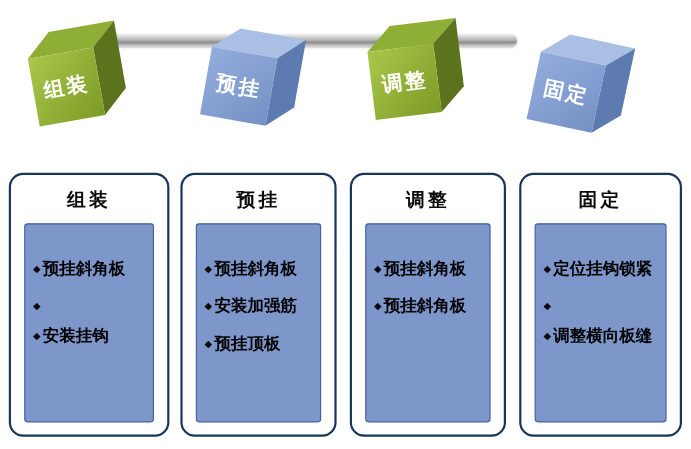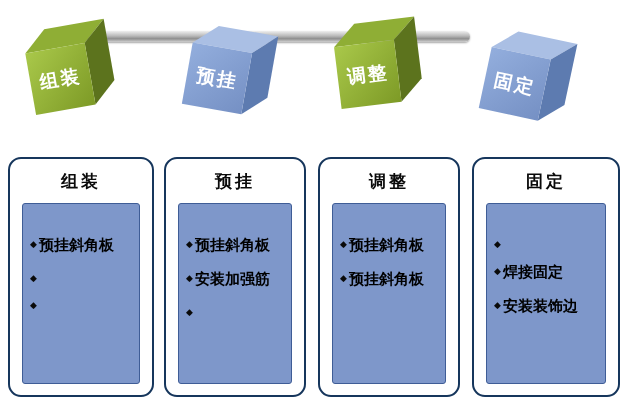--- a/index.html
+++ b/index.html
@@ -174,37 +174,39 @@
     <div class="panel-body">
       <div class="item">
         <span class="bullet">◆</span>
         <span class="item-text">预挂斜角板</span>
       </div>
       <div class="item">
         <span class="bullet">◆</span>
       </div>
       <div class="item">
         <span class="bullet">◆</span>
+        <span class="item-text">安装挂钩</span>
       </div>
     </div>
   </div>
 
   <div class="panel panel-2">
     <div class="panel-title">预挂</div>
     <div class="panel-body">
       <div class="item">
         <span class="bullet">◆</span>
         <span class="item-text">预挂斜角板</span>
       </div>
       <div class="item">
         <span class="bullet">◆</span>
         <span class="item-text">安装加强筋</span>
       </div>
       <div class="item">
         <span class="bullet">◆</span>
+        <span class="item-text">预挂顶板</span>
       </div>
     </div>
   </div>
 
   <div class="panel panel-3">
     <div class="panel-title">调整</div>
     <div class="panel-body">
       <div class="item">
         <span class="bullet">◆</span>
         <span class="item-text">预挂斜角板</span>
@@ -214,25 +216,25 @@
         <span class="item-text">预挂斜角板</span>
       </div>
     </div>
   </div>
 
   <div class="panel panel-4">
     <div class="panel-title">固定</div>
     <div class="panel-body">
       <div class="item">
         <span class="bullet">◆</span>
-      </div>
-      <div class="item">
-        <span class="bullet">◆</span>
-        <span class="item-text">焊接固定</span>
-      </div>
-      <div class="item">
-        <span class="bullet">◆</span>
-        <span class="item-text">安装装饰边</span>
+        <span class="item-text">定位挂钩锁紧</span>
+      </div>
+      <div class="item">
+        <span class="bullet">◆</span>
+      </div>
+      <div class="item">
+        <span class="bullet">◆</span>
+        <span class="item-text">调整横向板缝</span>
       </div>
     </div>
   </div>
 
 </div>
 
 </body></html>

